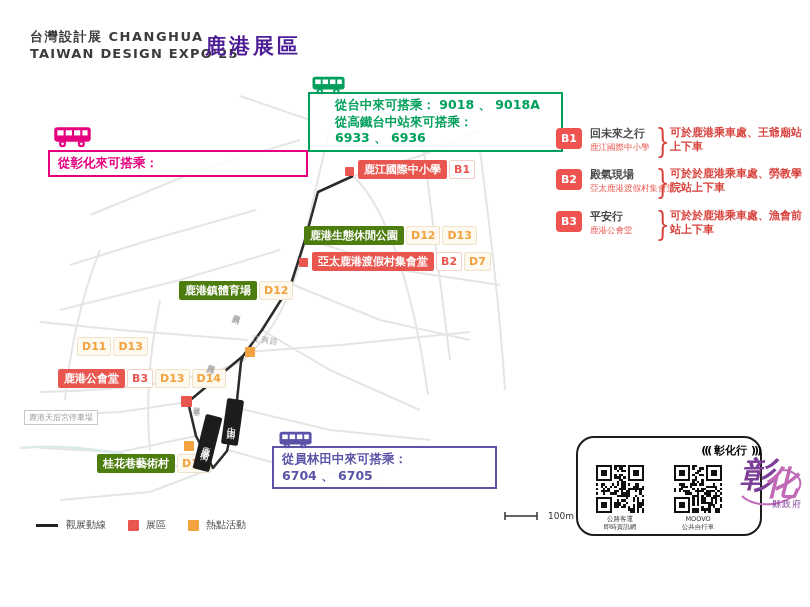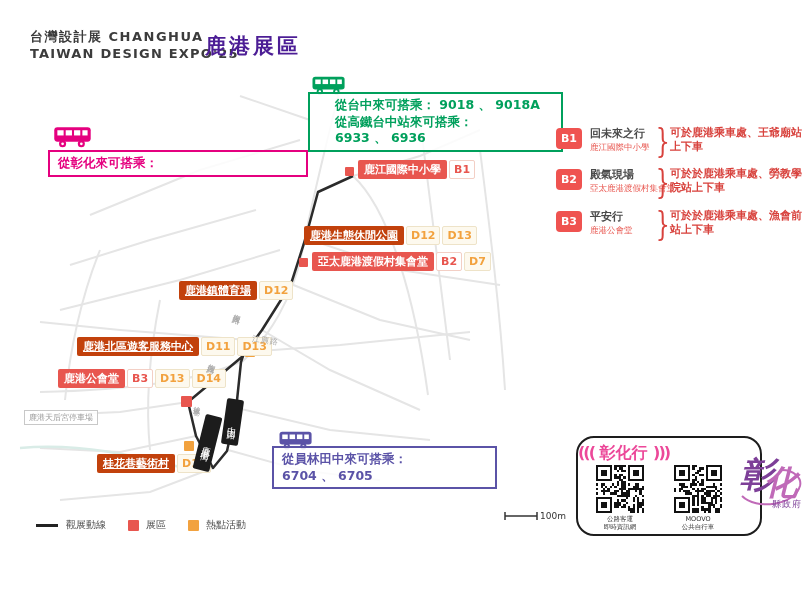--- a/index.html
+++ b/index.html
@@ -14,21 +14,21 @@
   .busbox{position:absolute;border:2px solid;padding:3px 8px;font-size:12.5px;font-weight:600;
           line-height:1.32;background:rgba(255,255,255,.85);}
   .busbox div{white-space:nowrap;}
   .green{border-color:#00a05c;color:#00a05c;padding-left:25px;}
   .pink{border-color:#e5007f;color:#e5007f;}
   .purple{border-color:#5b53a7;color:#5b53a7;}
   
   .mrow{position:absolute;display:flex;gap:2px;align-items:stretch;}
   .chip{font-size:11px;font-weight:bold;color:#fff;padding:2px 6px;border-radius:2px;white-space:nowrap;}
   .chip.cred{background:#e8564f;}
-  .chip.corange{background:#c2410c;text-decoration:underline;}
+  .chip.corange{background:#4d7c0f;}
   .badge{font-size:11px;font-weight:bold;padding:2px 4px;border-radius:2px;white-space:nowrap;}
   .badge.bred{background:#fff;color:#e8564f;border:1px solid #f3cfc5;}
   .badge.bcream{background:#fdf9ee;color:#f2a23f;border:1px solid #eee3c8;}
   .marker{position:absolute;border-radius:1px;}
   .marker.red{background:#e8564f;}
   .marker.orange{background:#f2a23f;}
   
   .roadlbl{position:absolute;color:#a7a7a7;font-size:8px;letter-spacing:1px;}
   .vert{writing-mode:vertical-rl;}
   .roadbar{position:absolute;background:#1c1c1c;color:#fff;writing-mode:vertical-rl;
@@ -44,26 +44,26 @@
   .lbrace{position:absolute;left:96px;top:-6px;font-size:34px;color:#d8423d;
           transform:scaleX(.65);font-family:"DejaVu Serif","Liberation Serif",serif;}
   .lnote{position:absolute;left:114px;top:0;width:142px;font-size:11px;font-weight:bold;
          color:#d8423d;line-height:1.3;}
   
   .flegend{position:absolute;left:36px;top:518px;display:flex;align-items:center;font-size:10px;color:#4a4a4a;}
   .fline{width:22px;height:3px;background:#222;margin-right:8px;}
   .fsq{width:11px;height:11px;border-radius:1px;margin-right:7px;}
   .fgap{width:22px;}
   
-  .scale{position:absolute;left:504px;top:511px;display:flex;align-items:flex-end;gap:2px;
+  .scale{position:absolute;left:504px;top:511px;display:flex;align-items:flex-end;gap:10px;
          font-size:9px;color:#333;}
   
   .qrpanel{position:absolute;left:576px;top:436px;width:182px;height:96px;border:2.5px solid #1d1d1d;
            border-radius:18px;background:#fff;}
-  .qrtitle{position:absolute;top:5px;left:0;right:0;text-align:left;font-size:16px;font-weight:bold;color:#ec4899;}
+  .qrtitle{position:absolute;top:5px;left:0;right:0;text-align:right;font-size:11px;font-weight:bold;color:#000000;}
   .qrdeco{letter-spacing:-2px;font-weight:bold;}
   .qrbox{position:absolute;top:27px;width:48px;height:48px;}
   .qrlbl{position:absolute;top:77px;width:70px;text-align:center;font-size:6.5px;color:#333;line-height:1.25;}
   
   .gov{position:absolute;left:738px;top:450px;width:68px;height:66px;}
   .gov .g1{position:absolute;left:2px;top:2px;font-size:34px;font-weight:bold;font-style:italic;
            color:#7d3f98;font-family:"DejaVu Serif","Liberation Serif",serif;}
   .gov .g2{position:absolute;left:26px;top:10px;font-size:34px;font-weight:bold;font-style:italic;
            color:#c06ab8;font-family:"DejaVu Serif","Liberation Serif",serif;}
   .gov .g3{position:absolute;left:34px;top:48px;font-size:9px;color:#7d3f98;letter-spacing:1px;}
@@ -175,21 +175,20 @@
   <div class="mrow" style="left:312px;top:252px">
     <span class="chip cred">亞太鹿港渡假村集會堂</span>
     <span class="badge bred">B2</span>
     <span class="badge bcream">D7</span>
   </div>
   <div class="mrow" style="left:179px;top:281px">
     <span class="chip corange">鹿港鎮體育場</span>
     <span class="badge bcream">D12</span>
   </div>
   <div class="mrow" style="left:77px;top:337px">
-    <span class="chip corange">鹿港北區遊客服務中心</span>
     <span class="badge bcream">D11</span>
     <span class="badge bcream">D13</span>
   </div>
   <div class="mrow" style="left:58px;top:369px">
     <span class="chip cred">鹿港公會堂</span>
     <span class="badge bred">B3</span>
     <span class="badge bcream">D13</span>
     <span class="badge bcream">D14</span>
   </div>
   <div class="mrow" style="left:97px;top:454px">

